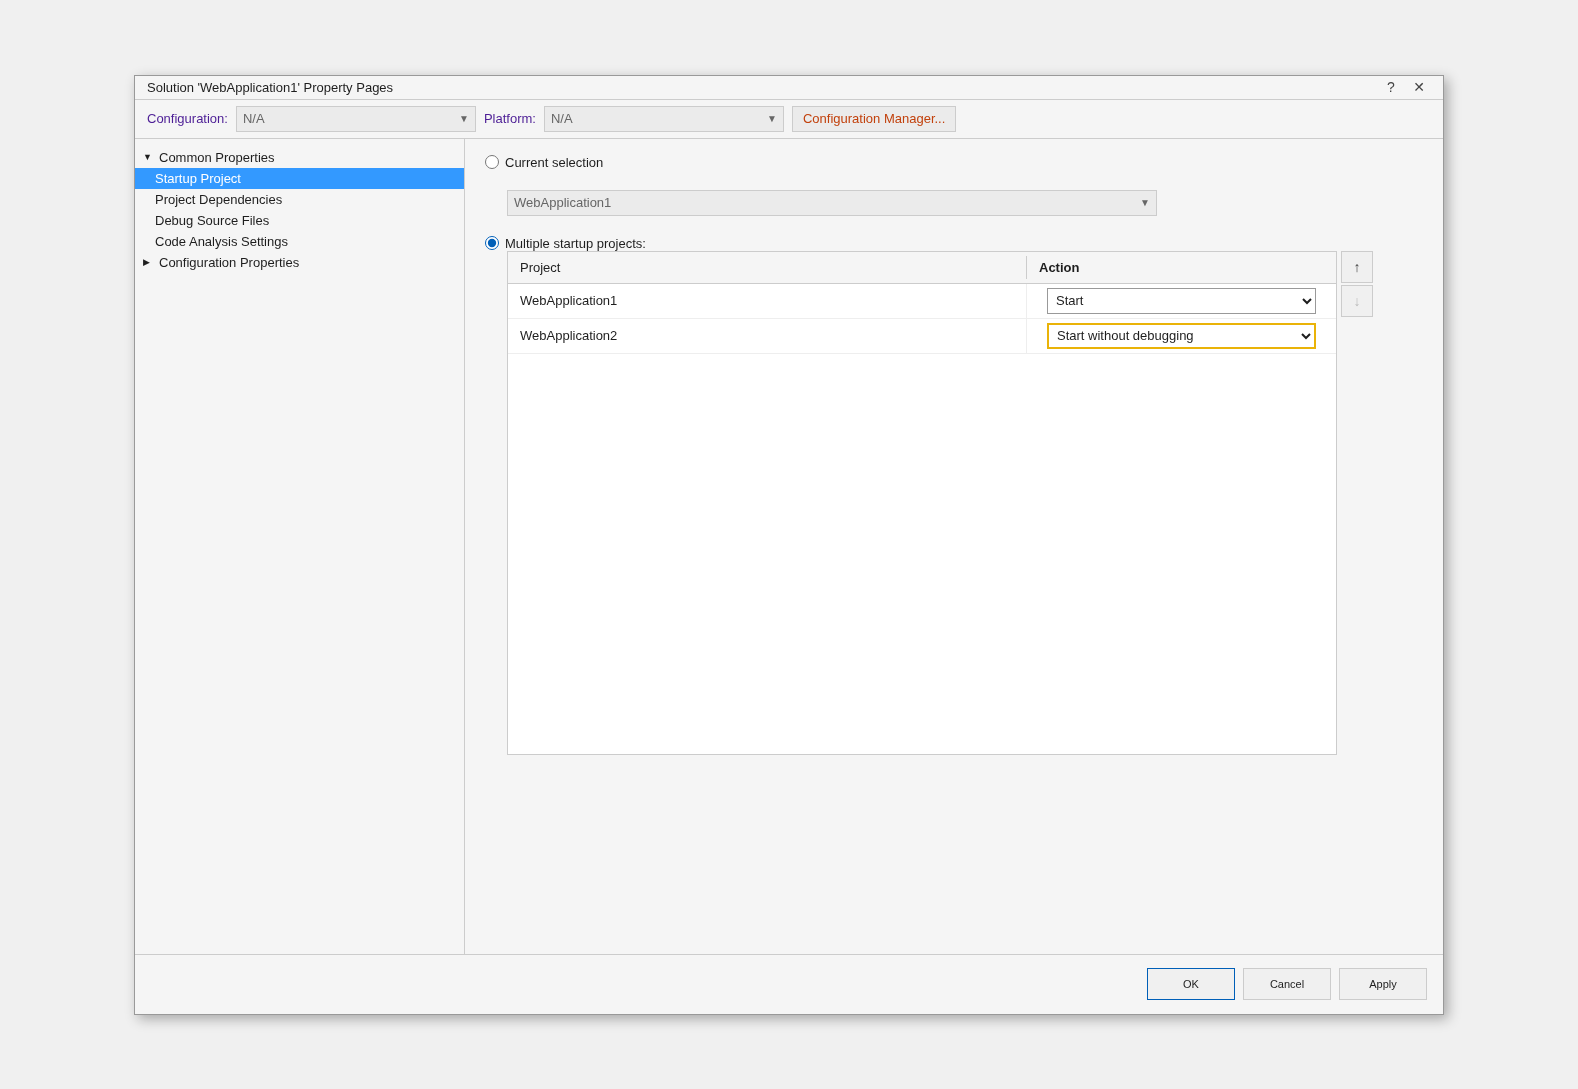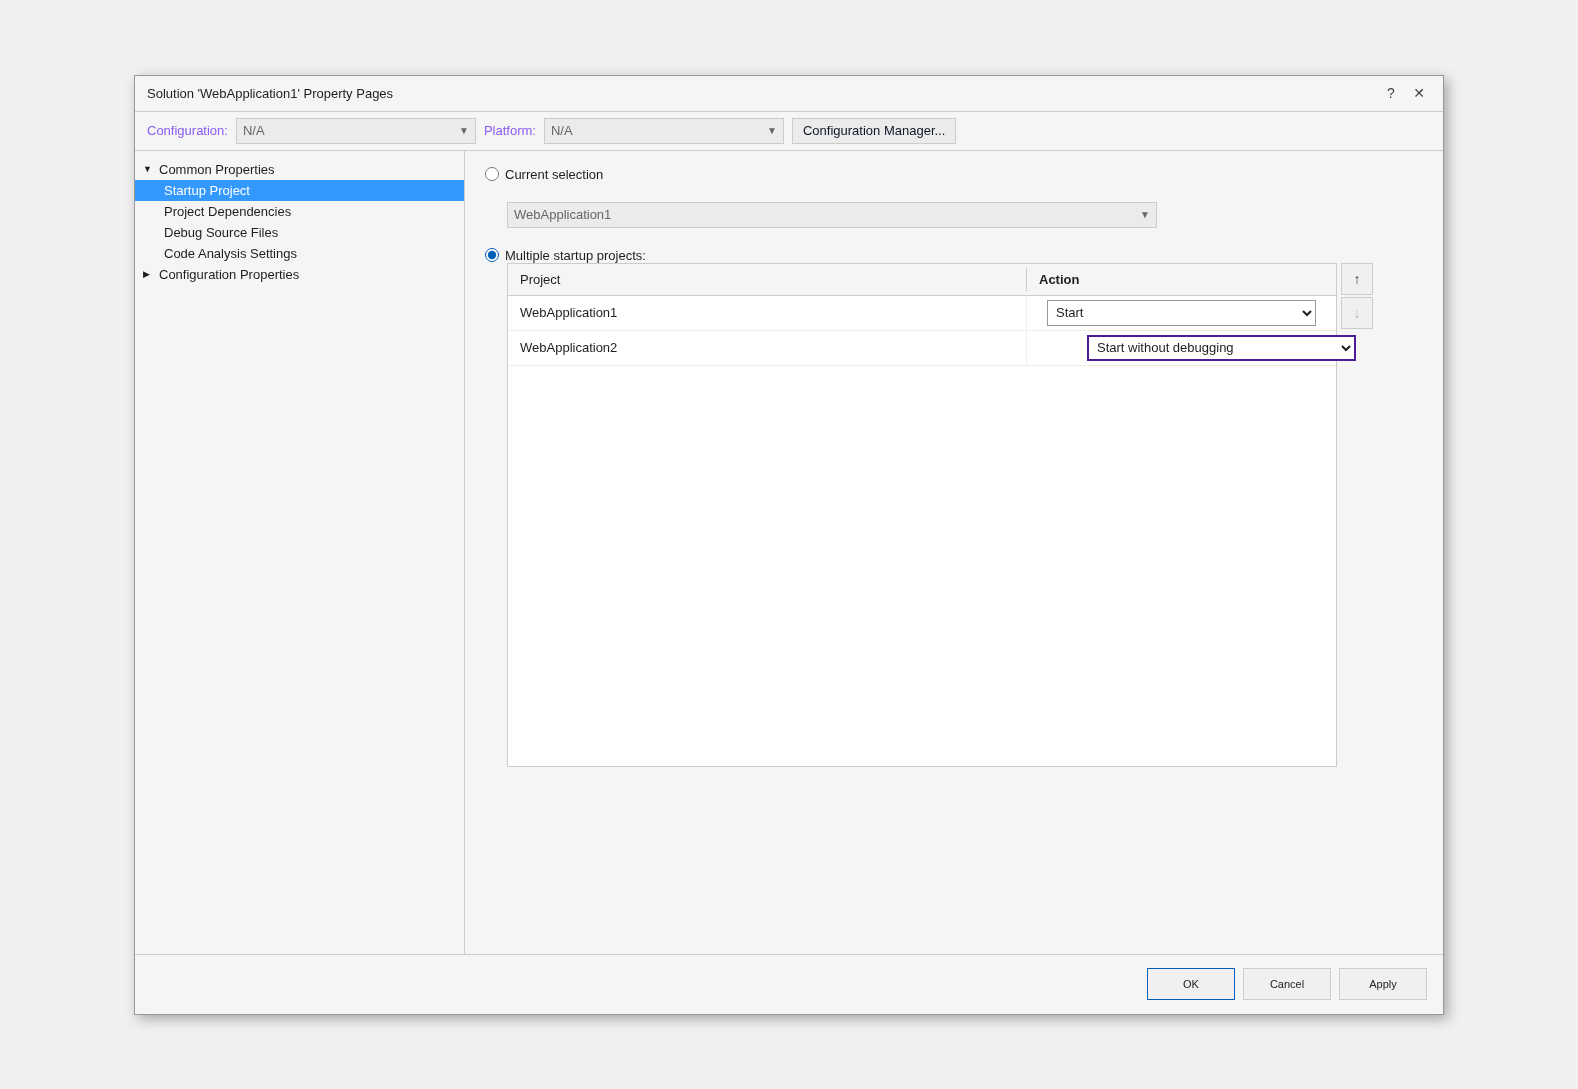--- a/index.html
+++ b/index.html
@@ -30,21 +30,21 @@
       flex-direction: column;
     }
 
     .title-bar {
       background: #f5f5f5;
       border-bottom: 1px solid #ccc;
       padding: 8px 12px;
       display: flex;
       align-items: center;
       justify-content: space-between;
-      height: 36px;
+      height: 24px;
     }
 
     .title-bar-title {
       font-size: 13px;
       color: #1e1e1e;
       font-weight: normal;
     }
 
     .title-bar-buttons {
       display: flex;
@@ -69,21 +69,21 @@
     .config-bar {
       background: #f5f5f5;
       border-bottom: 1px solid #ccc;
       padding: 6px 12px;
       display: flex;
       align-items: center;
       gap: 8px;
     }
 
     .config-label {
-      color: #8b5cf6;
+      color: #4c1d95;
       white-space: nowrap;
     }
 
     .config-dropdown {
       height: 26px;
       border: 1px solid #ccc;
       background: #ebebeb;
       color: #666;
       padding: 0 6px;
       display: flex;
@@ -98,21 +98,21 @@
 
     .config-dropdown-arrow {
       color: #666;
       font-size: 10px;
     }
 
     .config-manager-btn {
       height: 26px;
       border: 1px solid #ccc;
       background: #ebebeb;
-      color: #0f172a;
+      color: #c2410c;
       padding: 0 10px;
       cursor: pointer;
       white-space: nowrap;
       display: flex;
       align-items: center;
     }
 
     .main-content {
       display: flex;
       flex: 1;
@@ -147,21 +147,21 @@
     }
 
     .tree-expand-icon {
       width: 16px;
       font-size: 9px;
       color: inherit;
       display: inline-block;
     }
 
     .tree-child {
-      padding-left: 29px;
+      padding-left: 20px;
       text-align: center;
     }
 
     .right-panel {
       flex: 1;
       padding: 16px 20px;
       overflow-y: auto;
       background: #f5f5f5;
     }
 
@@ -269,23 +269,22 @@
       border: 1px solid #999;
       background: white;
       padding: 0 4px;
       cursor: pointer;
       color: #1e1e1e;
       appearance: auto;
       font-size: 13px;
     }
 
     .action-select.focused {
-      border: 2px solid #4c1d95;
+      border: 2px solid #eab308;
       outline: none;
-      margin-left: 40px;
     }
 
     .table-empty-area {
       min-height: 400px;
       background: white;
     }
 
     .arrow-buttons {
       display: flex;
       flex-direction: column;

